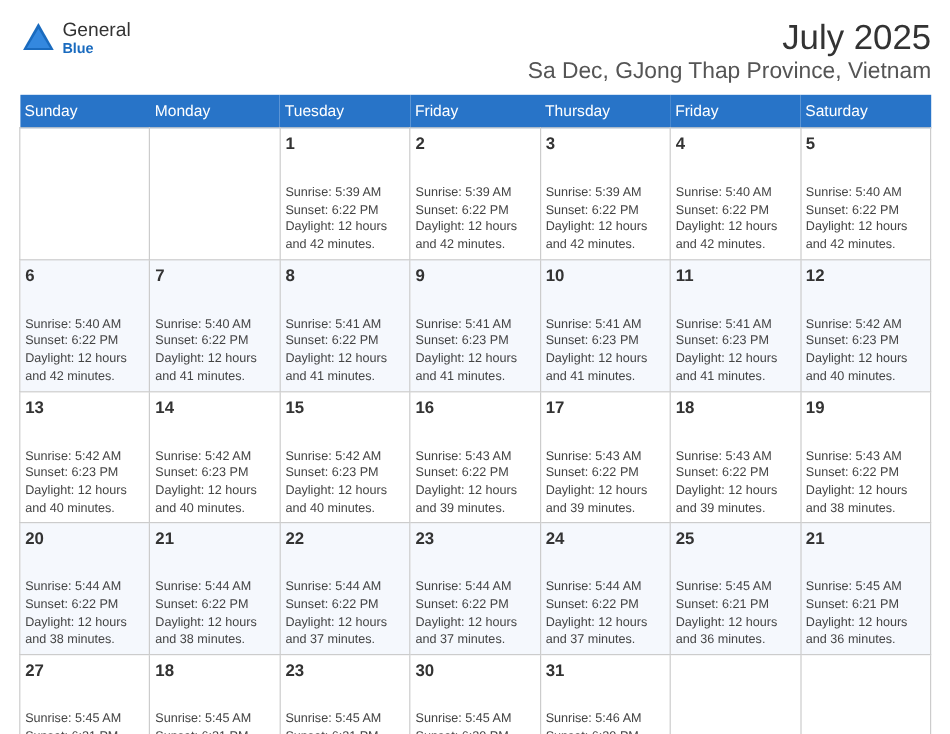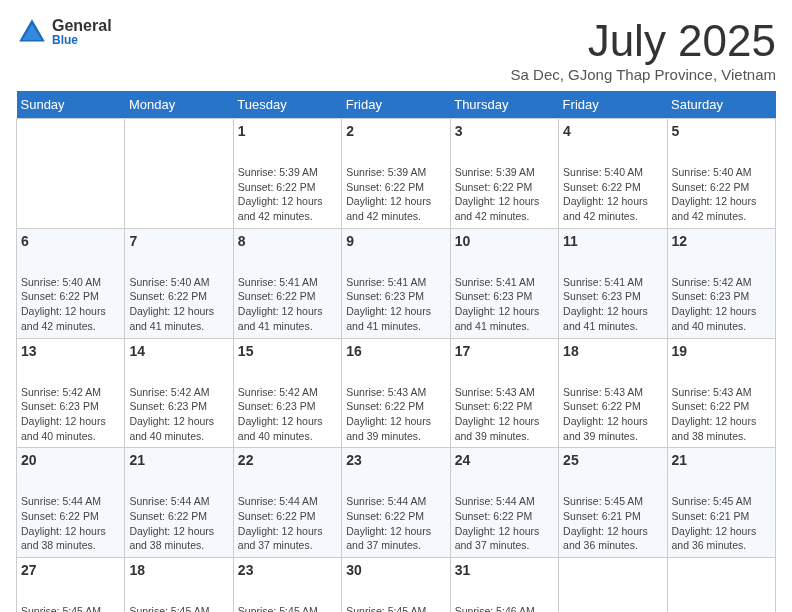--- a/index.html
+++ b/index.html
@@ -27,26 +27,26 @@
       line-height: 1.1;
     }
     .logo-icon {
       width: 32px;
       height: 32px;
     }
     .title-area {
       text-align: right;
     }
     .month-title {
-      font-size: 44px;
+      font-size: 29px;
       color: #333;
       font-weight: 300;
     }
     .location-title {
-      font-size: 15px;
+      font-size: 19px;
       color: #555;
     }
     table {
       width: 100%;
       border-collapse: collapse;
       font-size: 11px;
     }
     th {
       background-color: #2874c8;
       color: #fff;
@@ -89,21 +89,21 @@
 </head>
 <body>
 
 <div class="header-area">
   <div class="logo">
     <svg class="logo-icon" viewBox="0 0 40 40" xmlns="http://www.w3.org/2000/svg">
       <polygon points="20,4 36,32 4,32" fill="#1a6bbf"></polygon>
       <polygon points="20,10 32,30 8,30" fill="#4da6ff" opacity="0.5"></polygon>
     </svg>
     <div class="logo-text">
-      <div style="color:#333; font-size:16px; font-weight:bold;">General</div>
+      <div style="color:#333; font-size:16px; font-weight:normal;">General</div>
       <div style="color:#1a6bbf; font-size:12px; font-weight:bold;">Blue</div>
     </div>
   </div>
   <div class="title-area">
     <div class="month-title">July 2025</div>
     <div class="location-title">Sa Dec, GJong Thap Province, Vietnam</div>
   </div>
 </div>
 
 <table>

